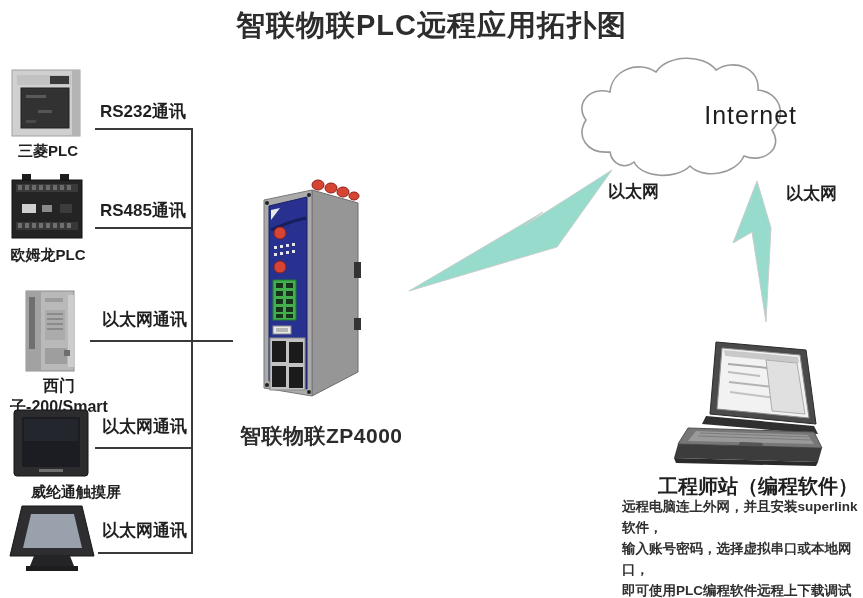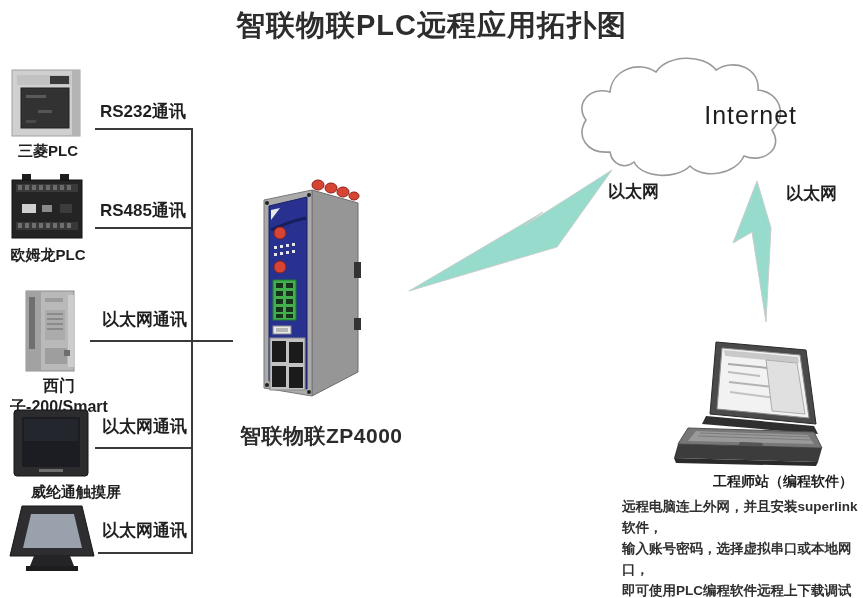--- a/index.html
+++ b/index.html
@@ -14,21 +14,21 @@
          color:#2d2d2d; letter-spacing:1px;}
   .dev-label{font-size:15px; font-weight:bold; color:var(--c-text); text-align:center;}
   .dev-label.small{font-size:16px;}
   .link-label{font-size:17px; font-weight:bold; color:var(--c-text); white-space:nowrap;}
   .line{background:var(--c-line);}
   .router-label{font-size:21px; font-weight:bold; color:#2b2b2b; letter-spacing:0.5px; white-space:nowrap;}
   .internet-label{left:572px; top:101px; width:225px; text-align:right; font-size:25px;
                   color:#1f1f1f; letter-spacing:1px;}
   .wan-note{left:402px; top:138px; font-size:15px; font-weight:bold; color:var(--c-text); white-space:nowrap;}
   .eth-label{font-size:17px; font-weight:bold; color:var(--c-text); white-space:nowrap;}
-  .laptop-label{left:658px; top:473px; width:195px; text-align:right; font-size:14px;
+  .laptop-label{left:658px; top:473px; width:195px; text-align:left; font-size:20px;
                 font-weight:bold; color:var(--c-text); white-space:nowrap;}
   .desc{left:622px; top:496px; width:241px; font-size:13.5px; font-weight:bold;
         color:#2f2f2f; line-height:21px;}
   svg{display:block;}
   .overlay{left:0; top:0; pointer-events:none;}
 </style>
 </head>
 <body>
 
 <div class="canvas">

